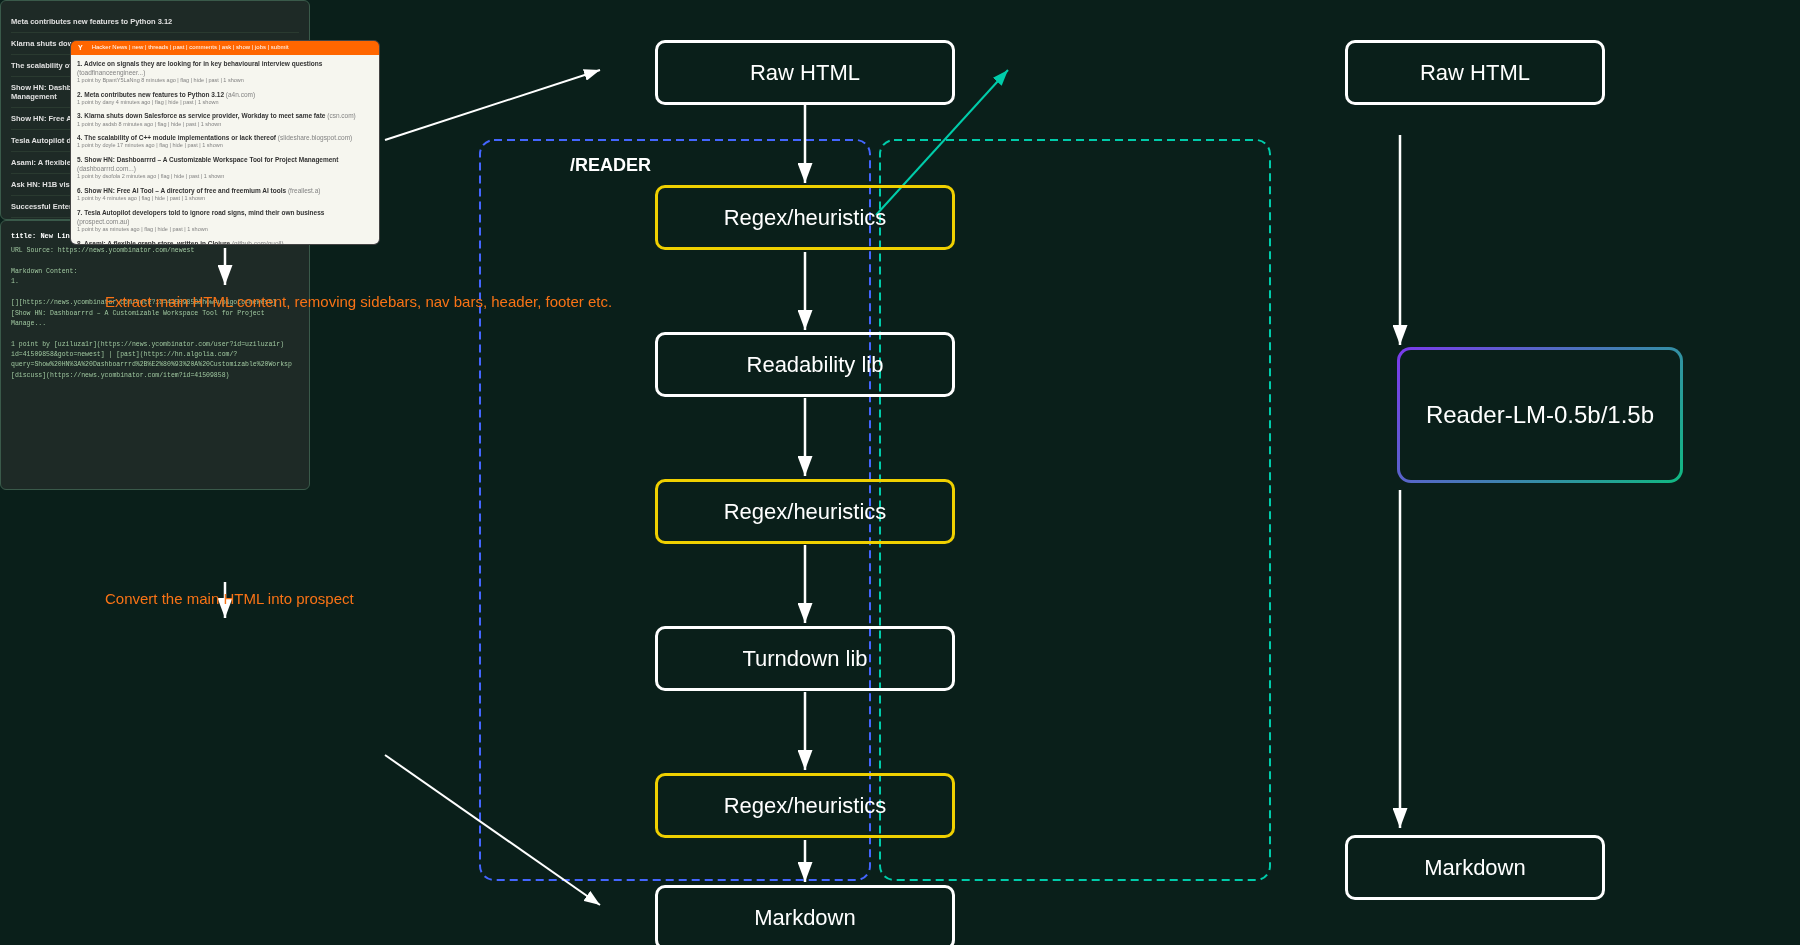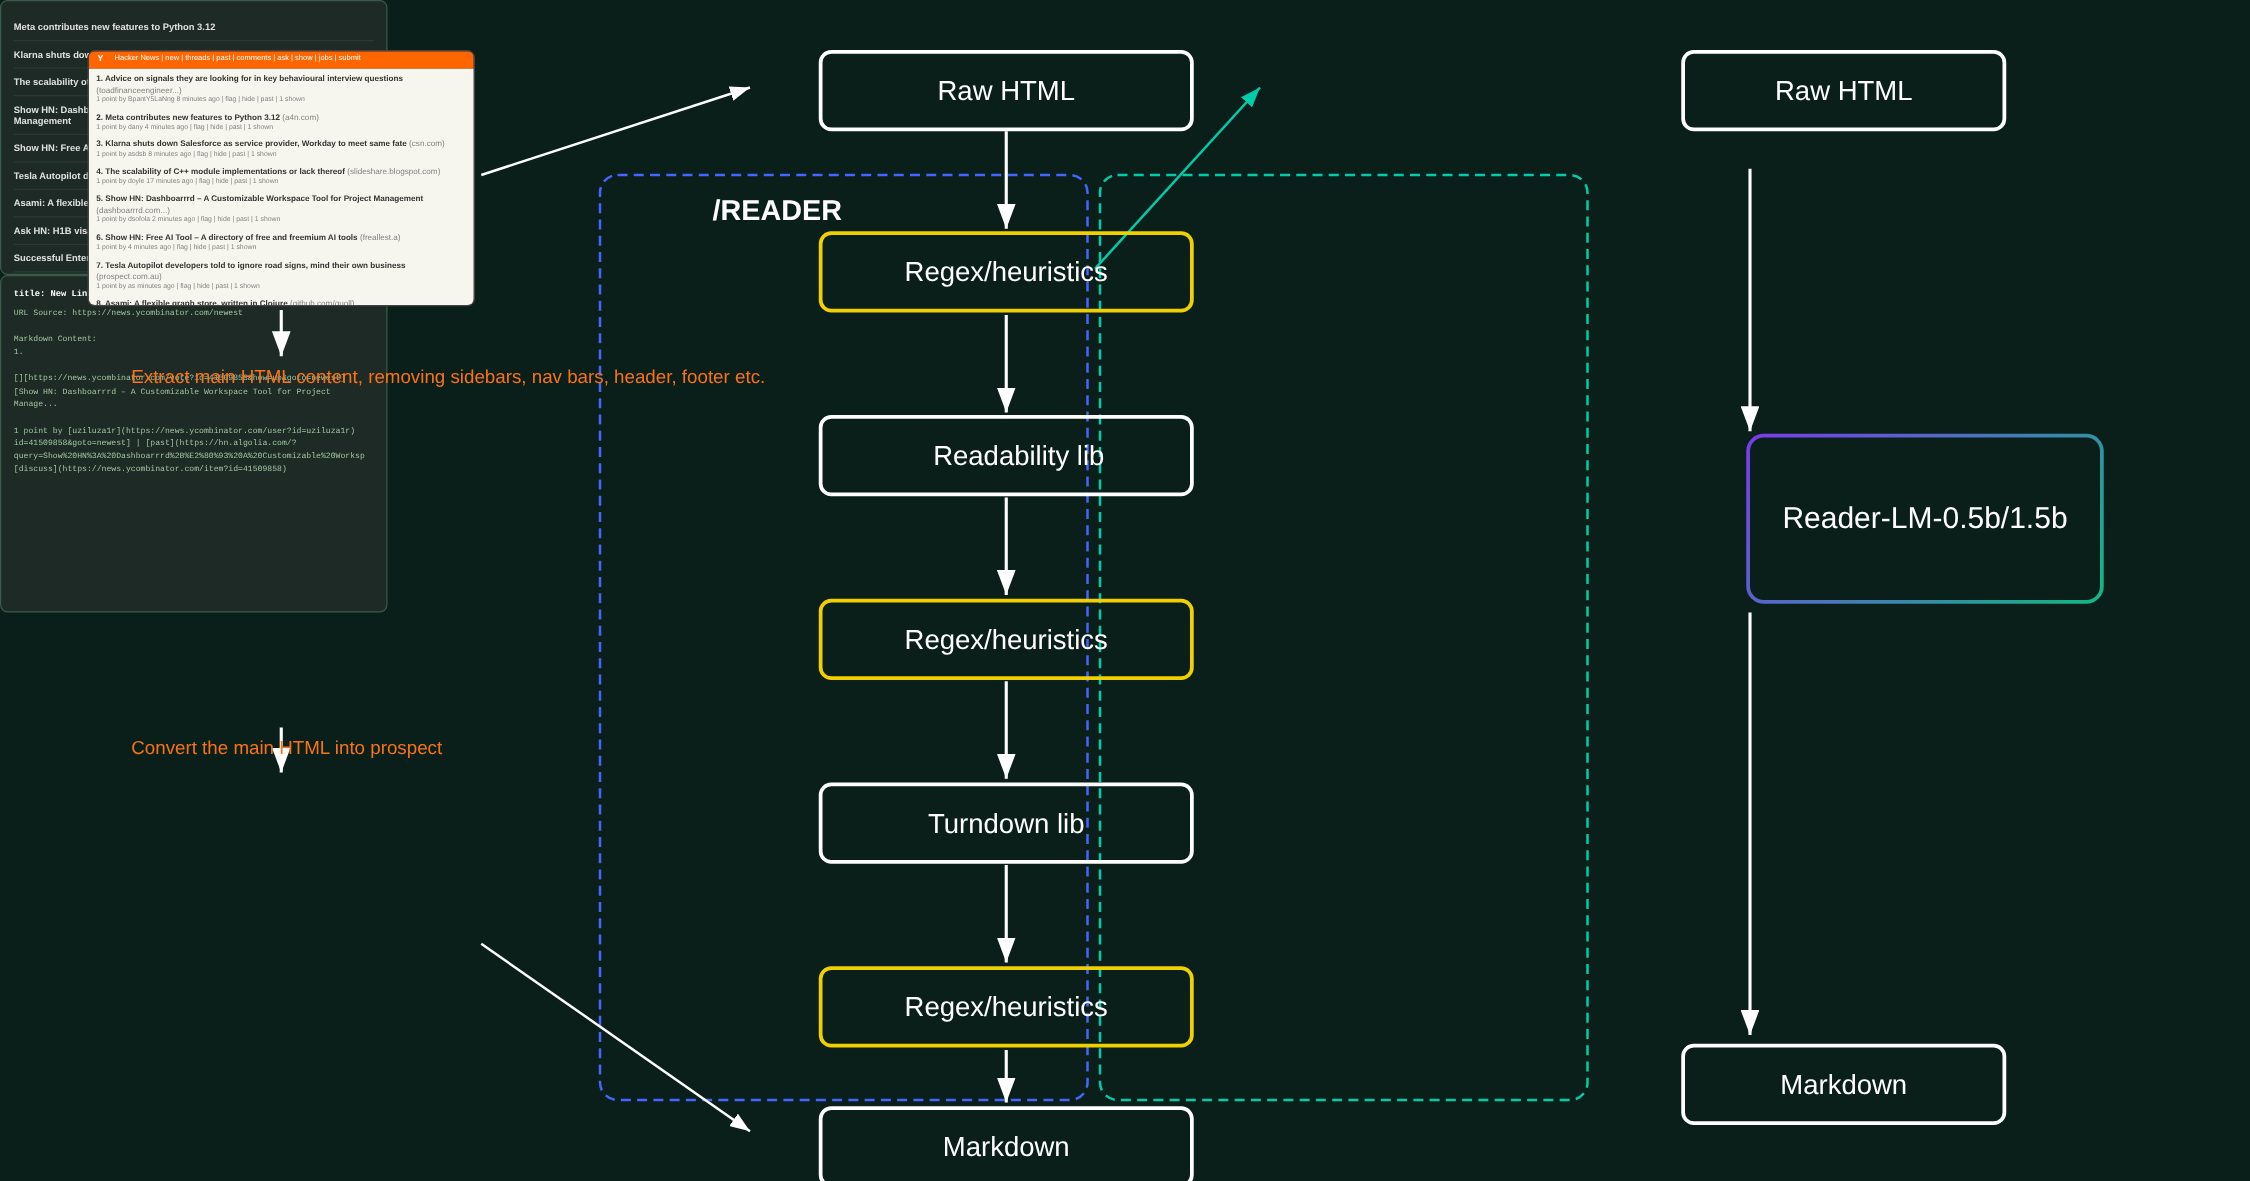--- a/index.html
+++ b/index.html
@@ -122,21 +122,21 @@
       margin: 0 auto;
       text-align: right;
     }
 
     
     .reader-label {
       position: absolute;
       left: 570px;
       top: 155px;
       color: #ffffff;
-      font-size: 23px;
+      font-size: 18px;
       font-weight: 700;
     }
     .reader-lm-wrapper {
       position: absolute;
       right: 117px;
       top: 347px;
       width: 286px;
       height: 136px;
       border-radius: 14px;
       background: linear-gradient(135deg, #7c3aed, #10b981);

